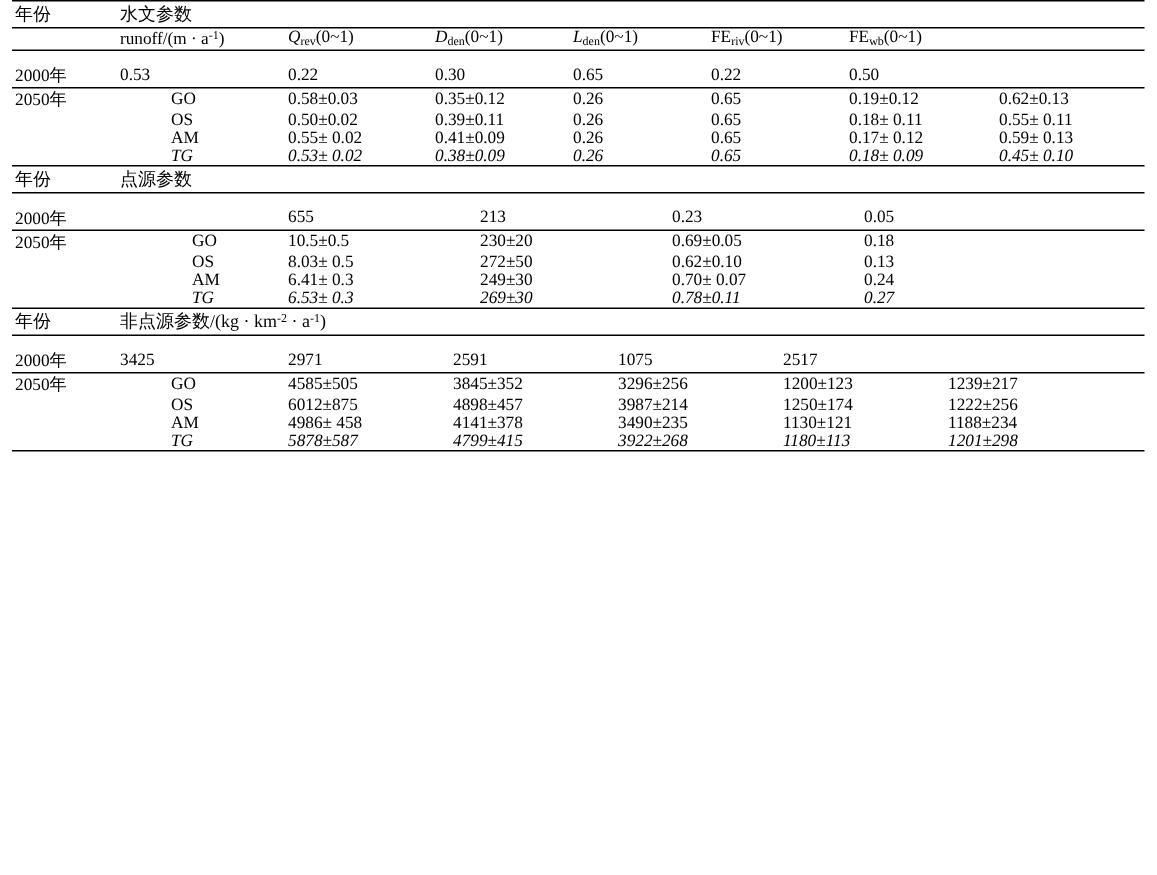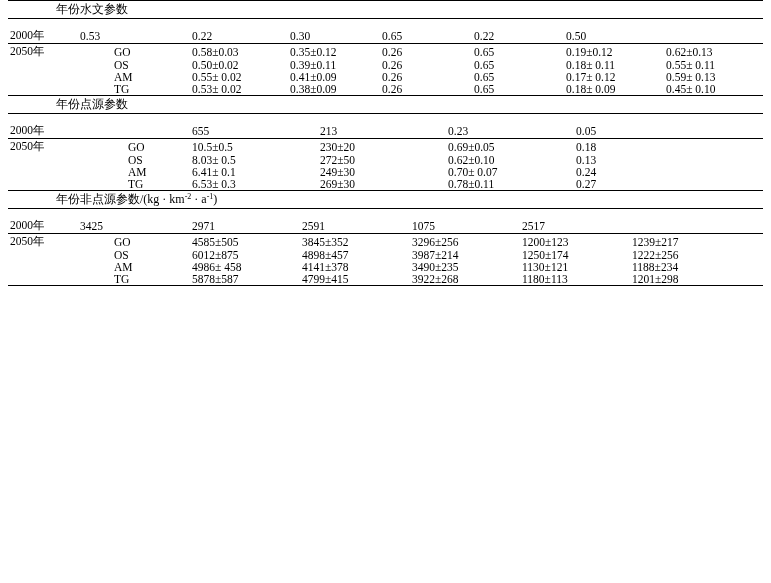--- a/index.html
+++ b/index.html
@@ -31,31 +31,32 @@
     padding: 0;
     vertical-align: middle;
     text-align: left;
     font-weight: normal;
   }
   .rule-top td {
     border-top: 1.3px solid #000;
   }
   .rule-bottom td {
     border-bottom: 1.3px solid #000;
+    font-style: italic;
   }
   .rule-thin-bottom td {
     border-bottom: 0.9px solid #000;
   }
   .grp-head td {
     text-align: center;
     padding: 5px 0 6px 0;
     font-size: 12px;
   }
   .grp-head td.left-label {
-    text-align: right;
+    text-align: left;
     padding-left: 2px;
   }
   .colhdr td {
     padding: 7px 0 8px 0;
     font-size: 11.5px;
   }
   .datarow td {
     padding: 8px 0 8px 0;
     font-size: 11.5px;
   }
@@ -103,20 +104,29 @@
       <col style="width:92px">
       <col style="width:92px">
       <col style="width:100px">
       <col>
     </colgroup>
     <tbody>
       <tr class="grp-head rule-top rule-thin-bottom">
         <td class="left-label">年份</td>
         <td colspan="7">水文参数</td>
       </tr>
+      <tr class="colhdr rule-thin-bottom">
+        <td></td>
+        <td>runoff/(m&nbsp;·&nbsp;a<sup>-1</sup>)</td>
+        <td><span class="ital">Q</span><sub>rev</sub>(0~1)</td>
+        <td><span class="ital">D</span><sub>den</sub>(0~1)</td>
+        <td><span class="ital">L</span><sub>den</sub>(0~1)</td>
+        <td>FE<sub>riv</sub>(0~1)</td>
+        <td colspan="2">FE<sub>wb</sub>(0~1)</td>
+      </tr>
       <tr class="datarow first-data rule-thin-bottom">
         <td class="yearcell">2000年</td>
         <td>0.53</td>
         <td>0.22</td>
         <td>0.30</td>
         <td>0.65</td>
         <td>0.22</td>
         <td colspan="2">0.50</td>
       </tr>
       <tr class="datarow">
@@ -196,21 +206,21 @@
         <td class="yearcell"></td>
         <td class="scencell" style="padding-left:48px !important;">OS</td>
         <td>8.03± 0.5</td>
         <td>272±50</td>
         <td>0.62±0.10</td>
         <td>0.13</td>
       </tr>
       <tr class="datarow">
         <td class="yearcell"></td>
         <td class="scencell" style="padding-left:48px !important;">AM</td>
-        <td>6.41± 0.1</td>
+        <td>6.41± 0.3</td>
         <td>249±30</td>
         <td>0.70± 0.07</td>
         <td>0.24</td>
       </tr>
       <tr class="datarow rule-bottom">
         <td class="yearcell"></td>
         <td class="scencell" style="padding-left:48px !important;">TG</td>
         <td>6.53± 0.3</td>
         <td>269±30</td>
         <td>0.78±0.11</td>

